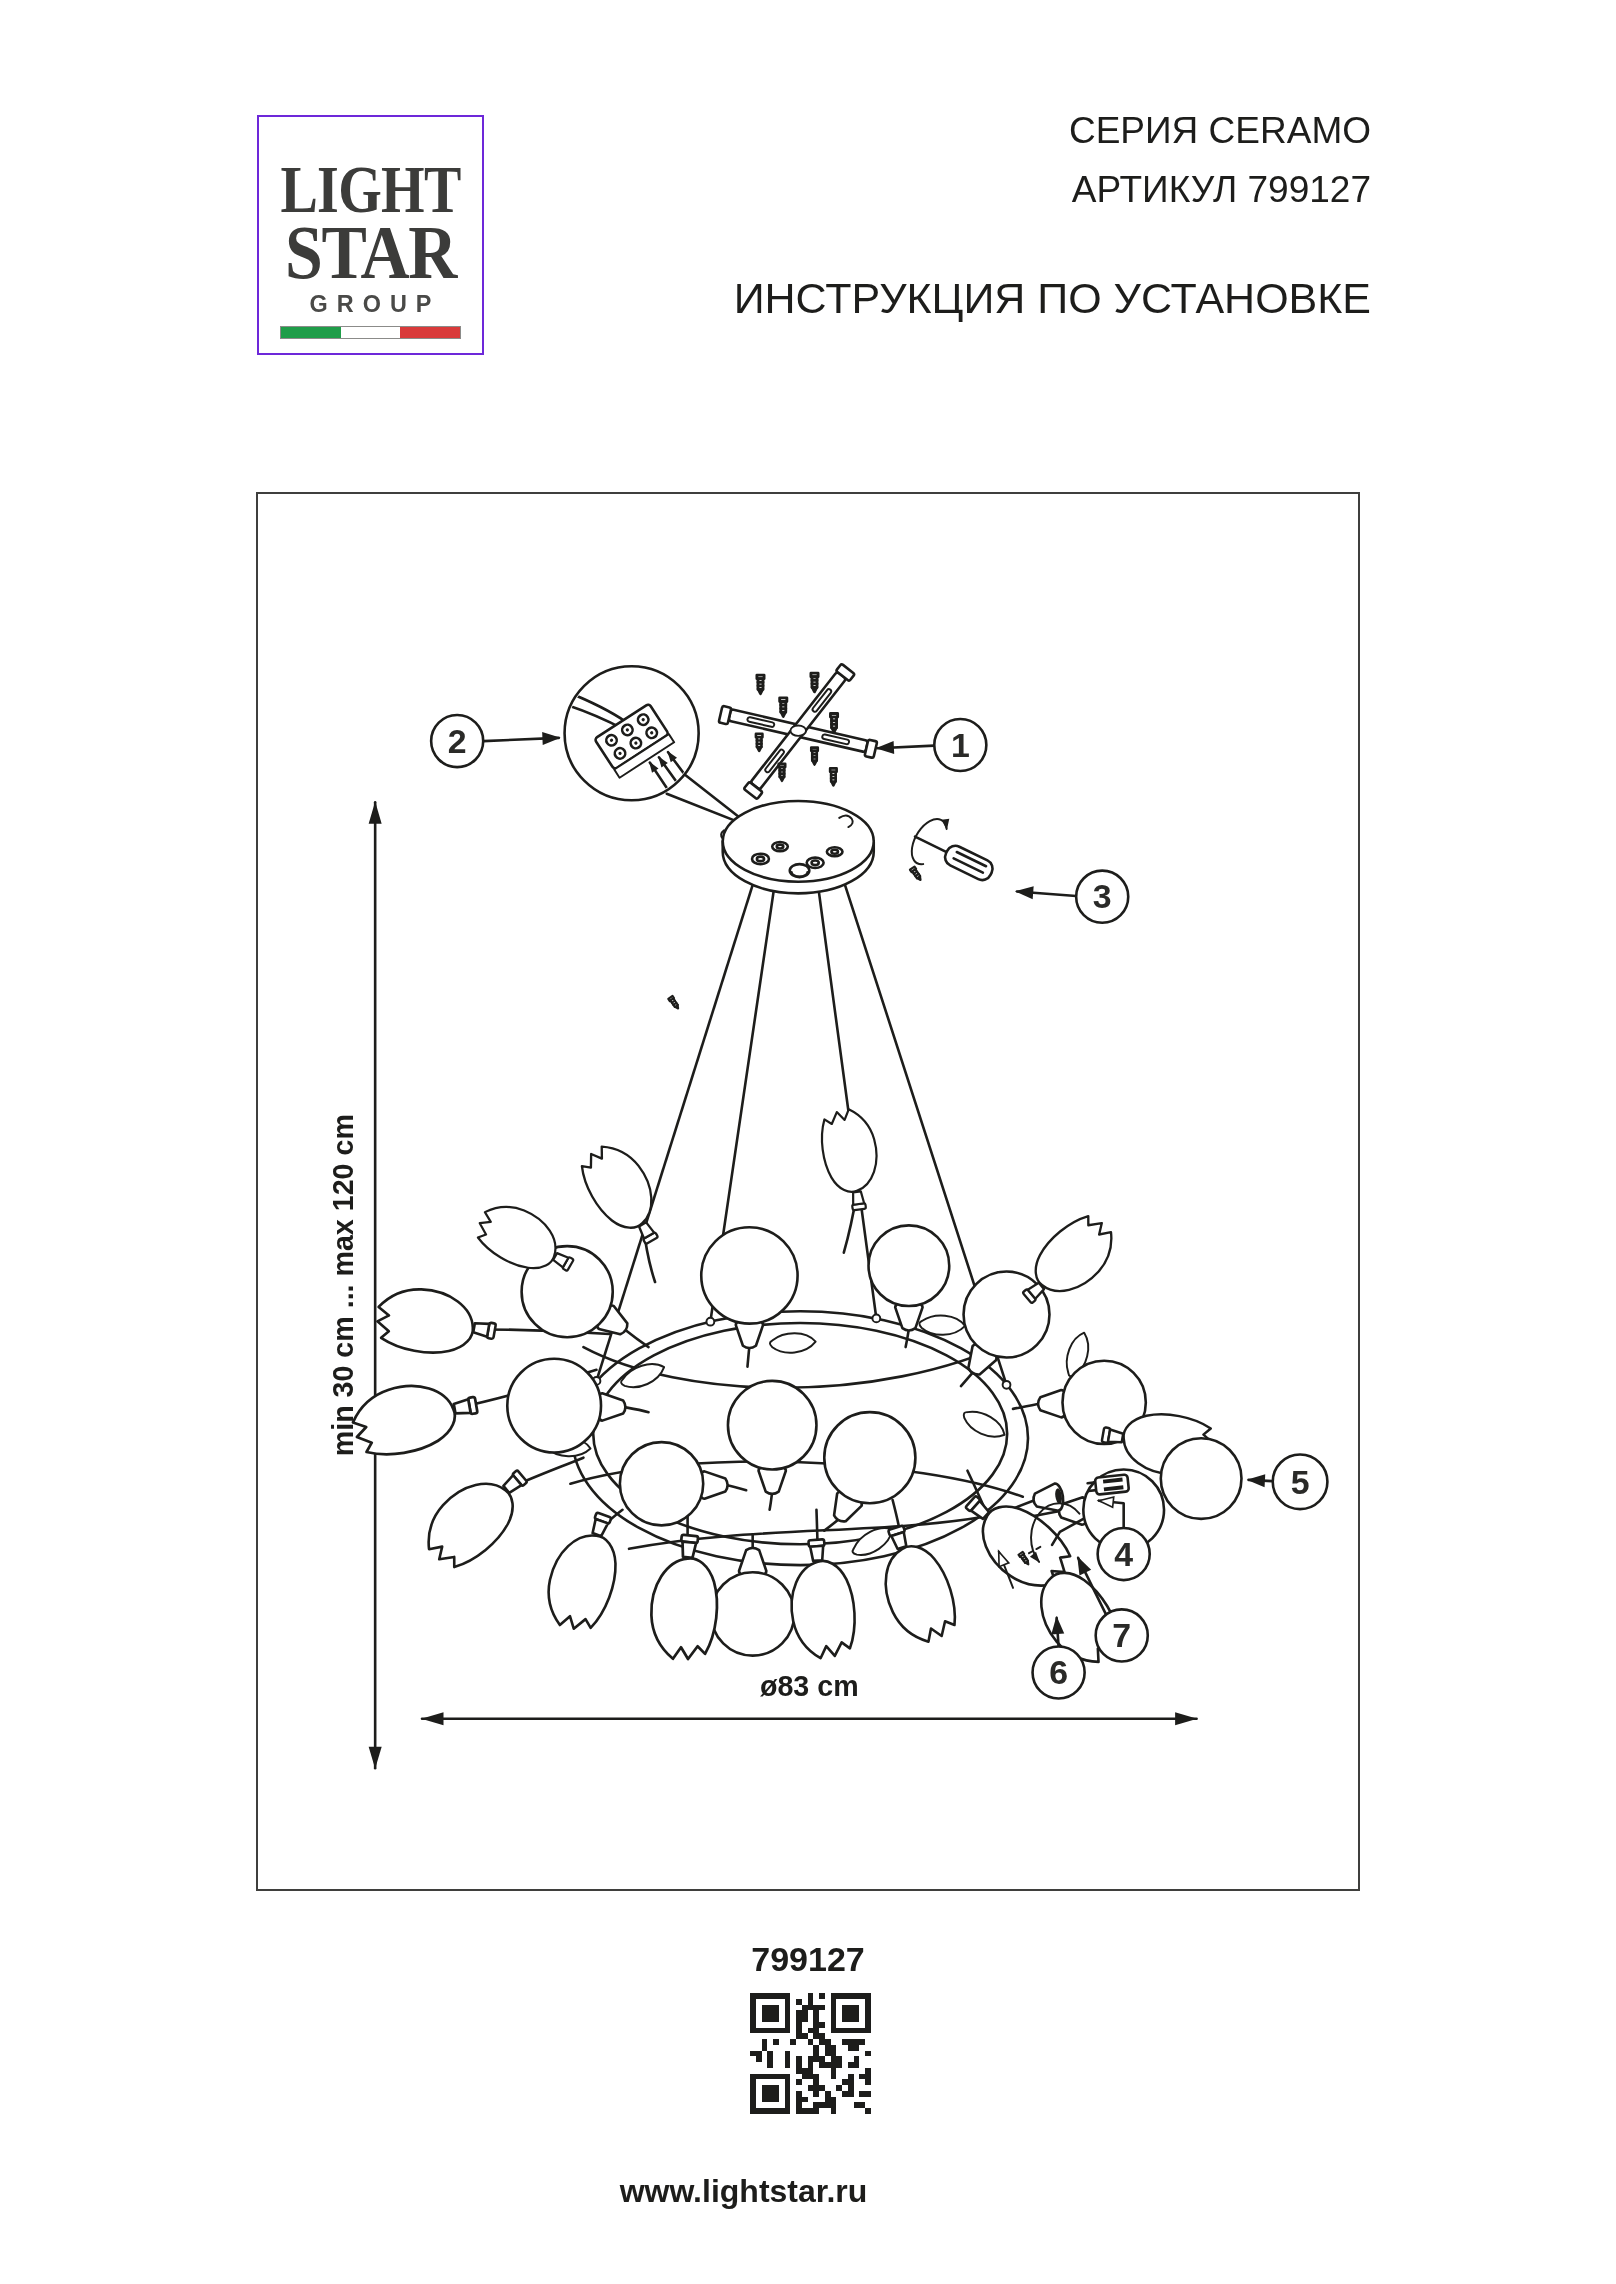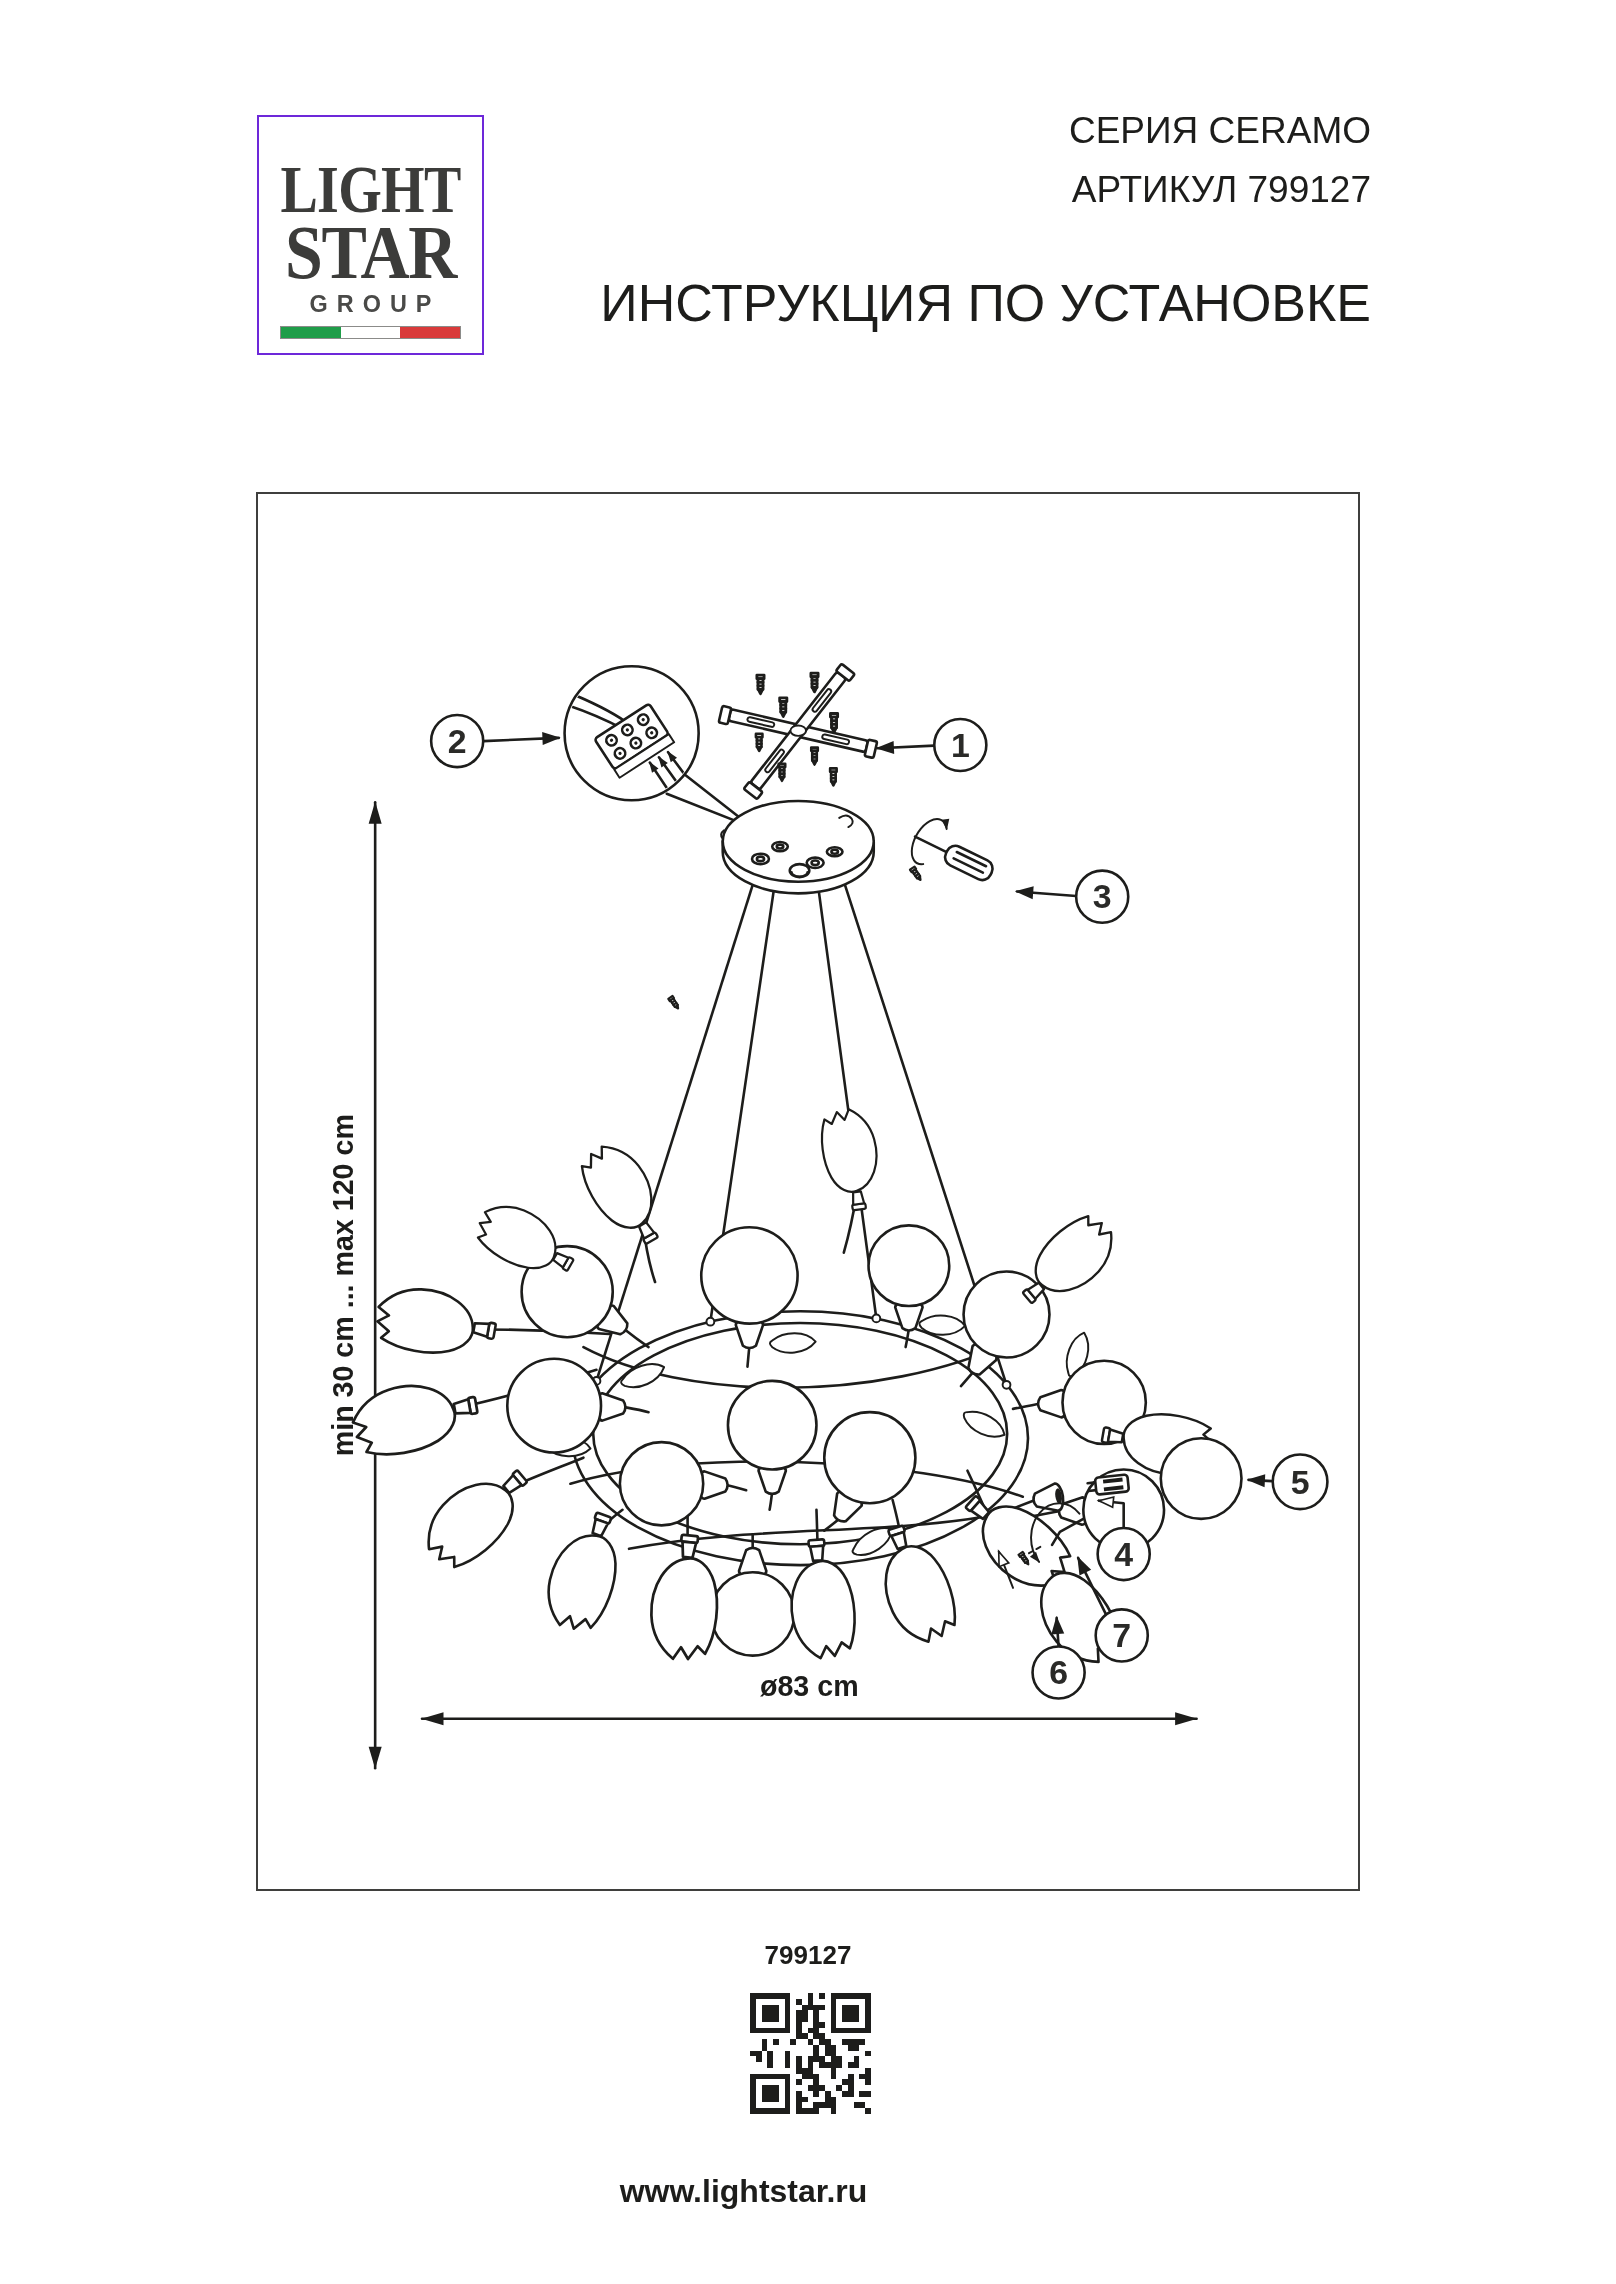--- a/index.html
+++ b/index.html
@@ -17,37 +17,37 @@
   .logo-group{font-size:23.4px;font-weight:700;letter-spacing:9px;text-indent:9px;
               margin-top:7.8px;color:#4a4a48;}
   .logo-flag{margin-top:7.8px;width:181px;height:13px;border:1.3px solid #8b8b89;
              box-sizing:border-box;display:flex;}
   .logo-flag div{flex:1;height:100%;}
 
   
   .header{right:245px;top:111px;text-align:right;font-weight:400;line-height:1.1;}
   .h-series{font-size:37px;}
   .h-article{font-size:37px;margin-top:18px;}
-  .h-t1{font-size:52px;margin-top:65px;}
+  .h-t1{font-size:43px;margin-top:65px;}
   .h-t2{font-size:41px;margin-top:9px;}
 
   
   .frame{left:256px;top:492px;width:1104px;height:1399px;border:2px solid #3f3f3d;box-sizing:border-box;}
   .frame svg{display:block;}
 
   
   .d{stroke:#1d1d1b;fill:none;stroke-width:4;stroke-linecap:round;stroke-linejoin:round;}
   .w{stroke:#1d1d1b;fill:#ffffff;stroke-width:4;stroke-linejoin:round;stroke-linecap:round;}
   .k{fill:#1d1d1b;stroke:none;}
   .thin{stroke-width:3;}
   .num{font:700 52px "Liberation Sans",sans-serif;fill:#2a2a28;}
   .dim{font:700 44px "Liberation Sans",sans-serif;fill:#1d1d1b;}
 
   
-  .article-num{left:0;top:1940px;width:1616px;text-align:center;font-size:26px;font-weight:700;}
+  .article-num{left:0;top:1940px;width:1616px;text-align:center;font-size:34px;font-weight:700;}
   .qr{left:750px;top:1991px;}
   .site{left:0;top:2173px;width:1487px;text-align:center;font-size:32px;font-weight:700;}
 </style>
 </head>
 <body>
 
 <div class="abs logo-box">
   <div class="logo-light">LIGHT</div>
   <div class="logo-star">STAR</div>
   <div class="logo-group">GROUP</div>

